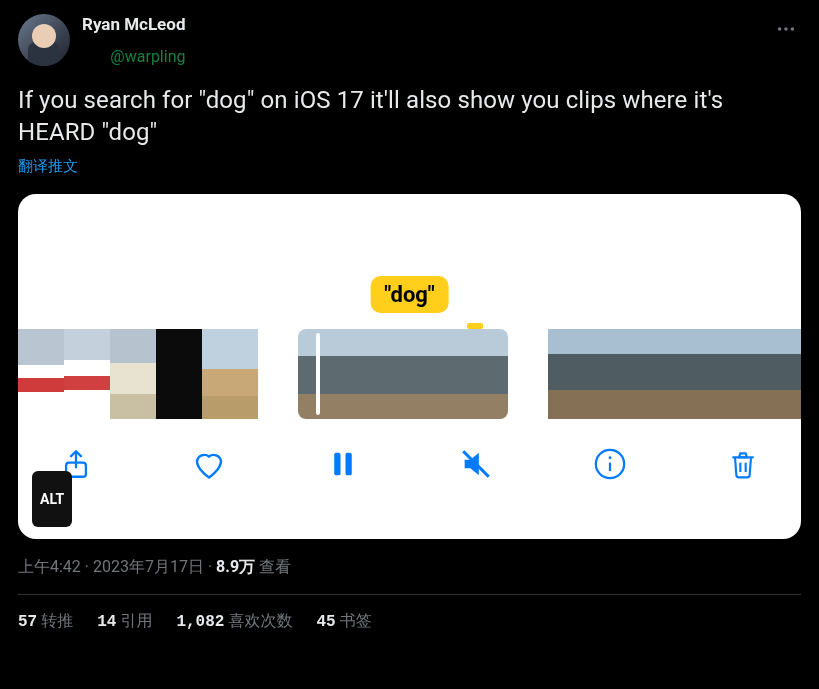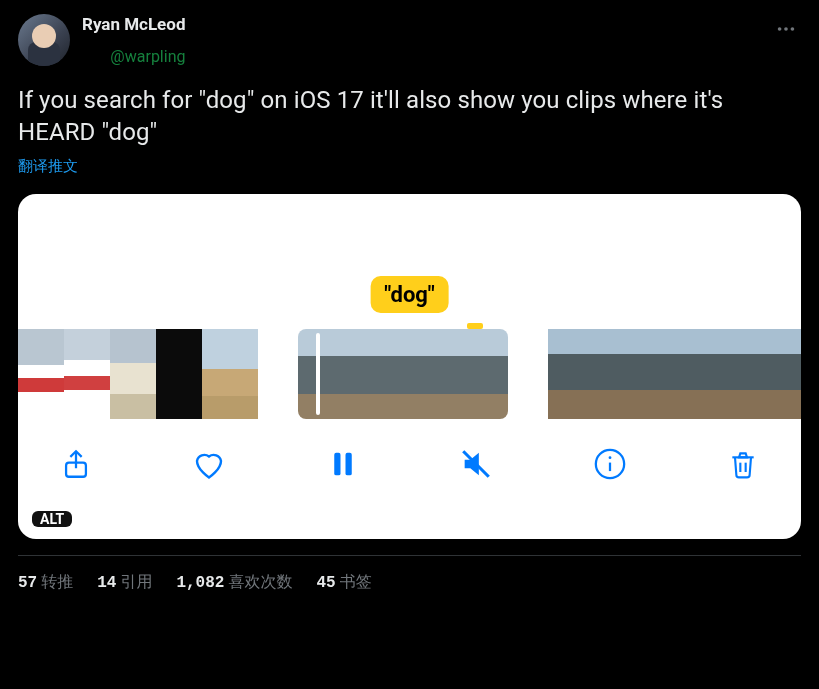--- a/index.html
+++ b/index.html
@@ -151,21 +151,21 @@
     width: 40px; height: 40px;
   }
   .alt-badge {
     position: absolute;
     left: 14px;
     bottom: 12px;
     background: #111;
     color: #fff;
     font-weight: 700;
     font-size: 14px;
-    padding: 0 8px;
+    padding: 20px 8px;
     border-radius: 6px;
   }
   .meta {
     margin-top: 18px;
     color: #71767b;
     font-size: 16px;
   }
   .meta .views-num { color: #e7e9ea; font-weight: 700; }
   .divider {
     height: 1px;
@@ -274,20 +274,29 @@
             <path d="M6 7l1 13a2 2 0 0 0 2 2h6a2 2 0 0 0 2-2l1-13"></path>
             <line x1="10" y1="11" x2="10" y2="18"></line>
             <line x1="14" y1="11" x2="14" y2="18"></line>
           </svg>
       </div>
     </div>
 
     <div class="alt-badge">ALT</div>
   </div>
 
+  <div class="meta">
+    <span>上午4:42</span>
+    <span> · </span>
+    <span>2023年7月17日</span>
+    <span> · </span>
+    <span class="views-num">8.9万</span>
+    <span> </span>
+    <span>查看</span>
+  </div>
 
   <div class="divider"></div>
 
   <div class="stats">
     <div>
       <span class="num">57</span><span>转推</span>
     </div>
     <div>
       <span class="num">14</span><span>引用</span>
     </div>

